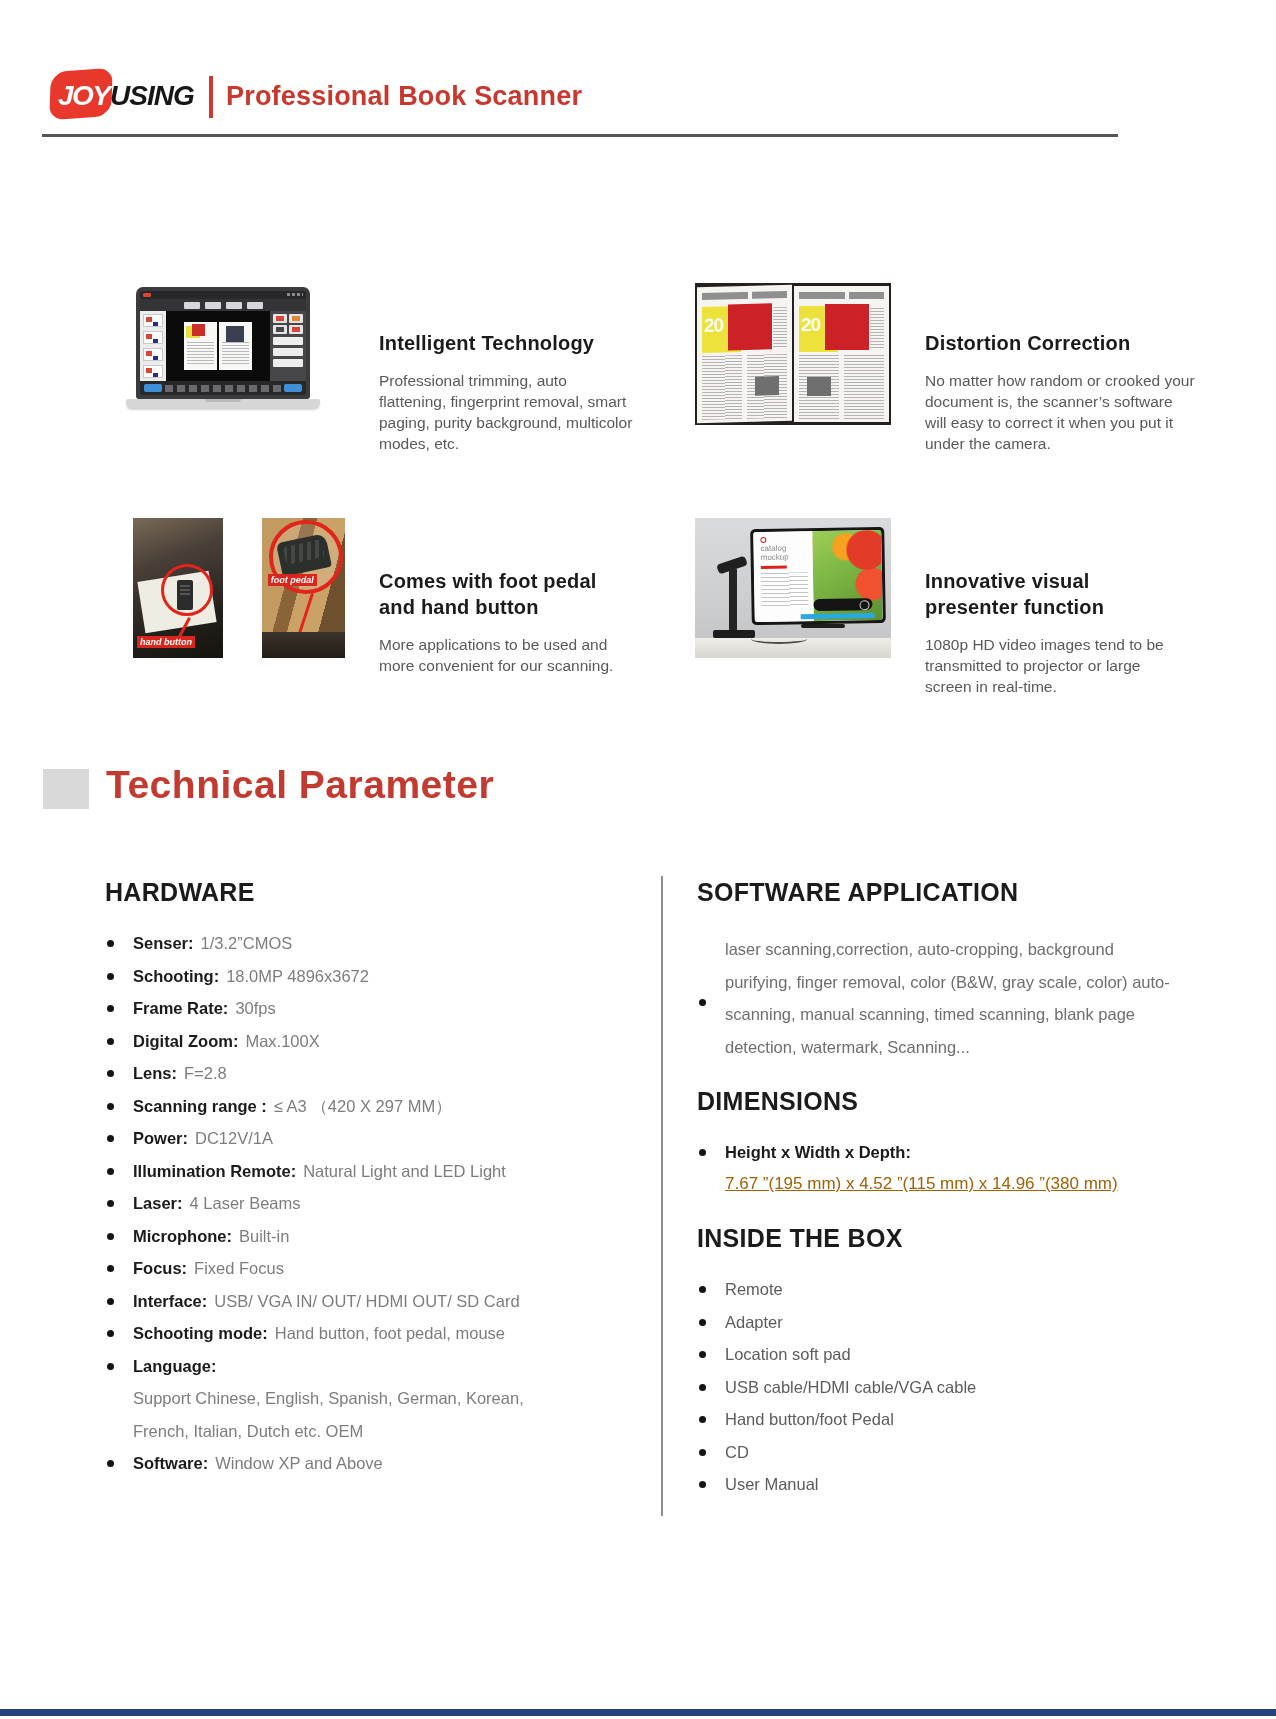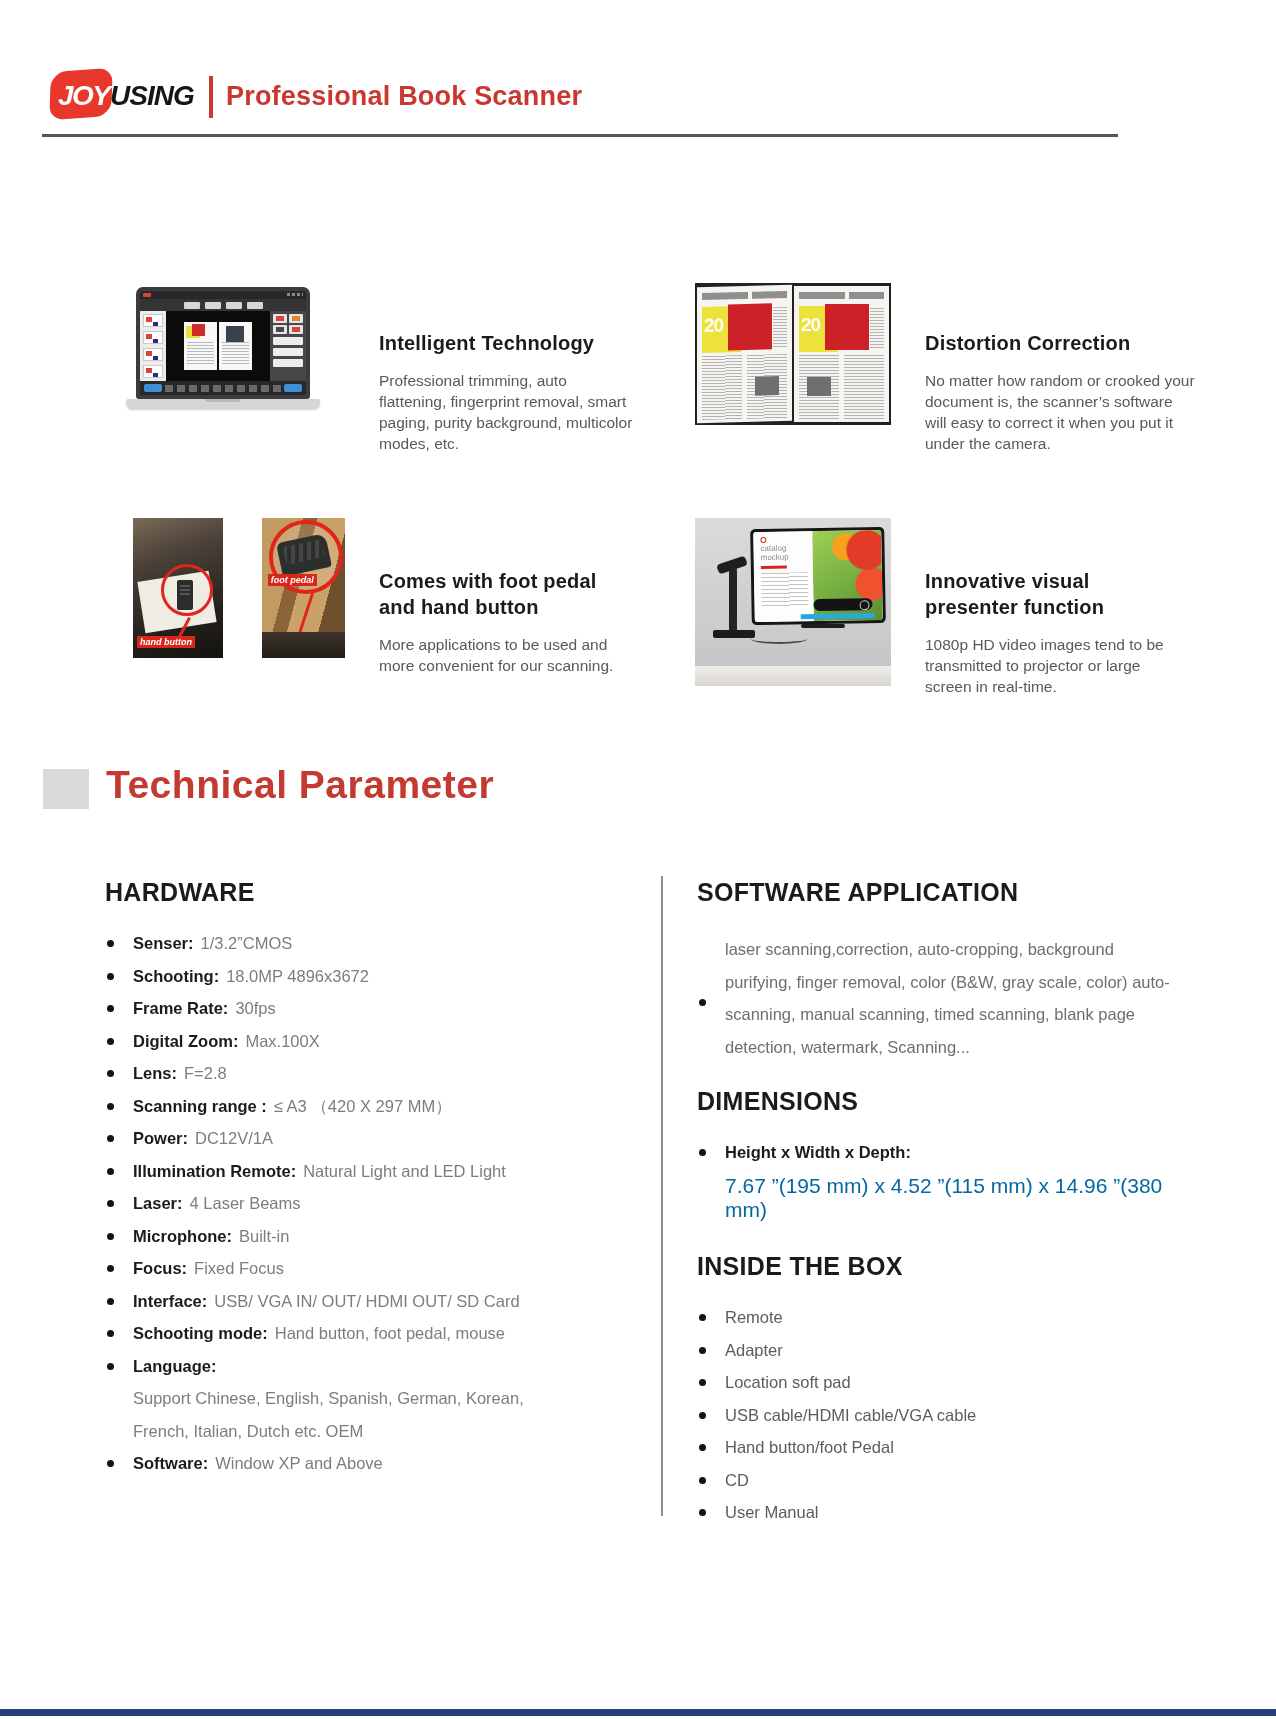--- a/index.html
+++ b/index.html
@@ -96,21 +96,21 @@
     border-radius:6px 10px 4px 4px; transform:rotate(-12deg); }
   .ph-foot .pedal::after { content:""; position:absolute; left:6px; top:5px; right:5px; height:18px;
     background:repeating-linear-gradient(100deg,#454744 0 4px,#2d2f2c 4px 8px); border-radius:4px; }
   .ph-foot .lead { position:absolute; right:38px; top:74px; width:3px; height:46px; background:#e1251b; transform:rotate(18deg); }
   .tag { position:absolute; background:#d8261c; color:#fff; font-weight:bold; font-style:italic;
     font-size:9px; padding:1px 3px; white-space:nowrap; }
   .tag-hand { left:4px; bottom:10px; }
   .tag-foot { left:6px; top:56px; }
 
   
-  .art-presenter { position:absolute; left:695px; top:518px; width:196px; height:168px;
+  .art-presenter { position:absolute; left:695px; top:518px; width:196px; height:140px;
     background:linear-gradient(180deg,#d9dbdc 0%,#c9cbcc 70%,#bfc1c2 100%); overflow:hidden; }
   .pr-desk { position:absolute; left:0; bottom:0; width:100%; height:20px; background:linear-gradient(#efede9,#d9d6d0); }
   .pr-tv { position:absolute; left:56px; top:10px; width:134px; height:96px; background:#161616;
     border-radius:5px; padding:3px; transform:rotate(-1deg); }
   .pr-screen { position:relative; width:100%; height:100%; border-radius:3px; overflow:hidden; display:flex; background:#fff; }
   .pr-slide { width:46%; background:#fdfdfd; position:relative; padding:12px 5px 0 7px; }
   .pr-slide .slogo { position:absolute; left:7px; top:5px; width:6px; height:6px; border:1.5px solid #d8261c; border-radius:50%; }
   .pr-slide .stitle { display:block; font-size:8px; line-height:9px; color:#8a8a8a; white-space:pre-line; margin-bottom:4px; }
   .pr-slide .sred { width:26px; height:3px; background:#d8261c; margin-bottom:4px; }
   .pr-slide .slines { height:34px; background:repeating-linear-gradient(#c4c4c4 0 1px,transparent 1px 4px); }
@@ -146,21 +146,21 @@
   .spec-lbl { font-weight:bold; color:#1b1b1d; white-space:pre; }
   .spec-val { color:#7d7d7d; margin-left:7px; }
   .spec-extra { padding-left:28px; color:#7d7d7d; font-size:16.5px; line-height:20px; margin-bottom:12.5px; }
 
   .sw-para { display:flex; align-items:center; }
   .sw-para .bullet { margin-top:9px; }
   .sw-para p { font-size:16.5px; color:#6e6e6e; line-height:32.5px; width:445px; }
 
   .dim-heading { margin-top:24px; }
   .dim-item { display:flex; align-items:flex-start; font-size:16.5px; line-height:20px; }
-  .dim-value { padding-left:28px; color:#0369a1; font-size:21px; margin-top:12px; }
+  .dim-value { padding-left:28px; color:#a16207; font-size:17px; margin-top:12px;text-decoration:underline; }
   .box-heading { margin-top:30px; }
   ul.box-list li .spec-val { margin-left:0; color:#5c5c5e; }
 
   .footer-bar { position:absolute; left:0; bottom:3px; width:100%; height:7px; background:#25427c; }
 </style>
 </head>
 <body>
 
 <div class="page">
 

